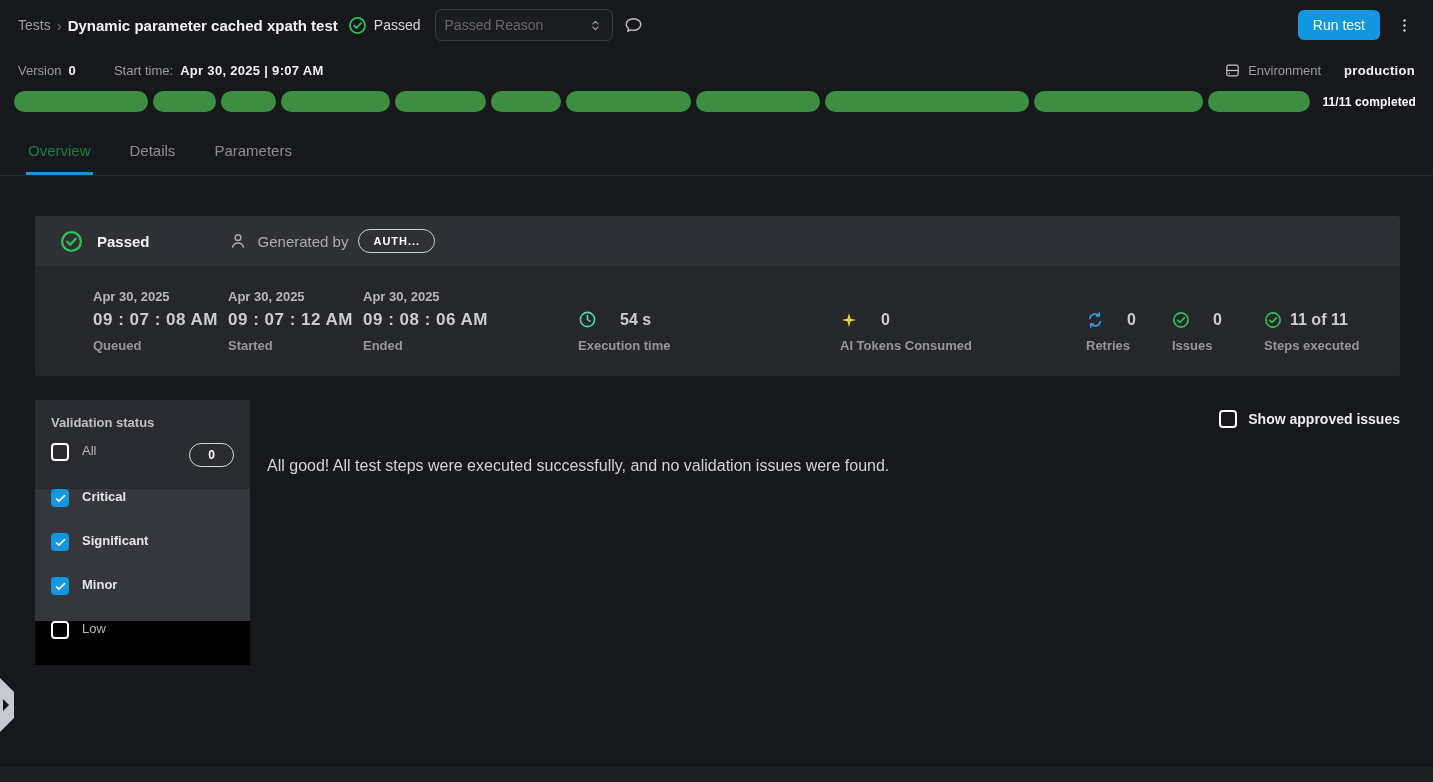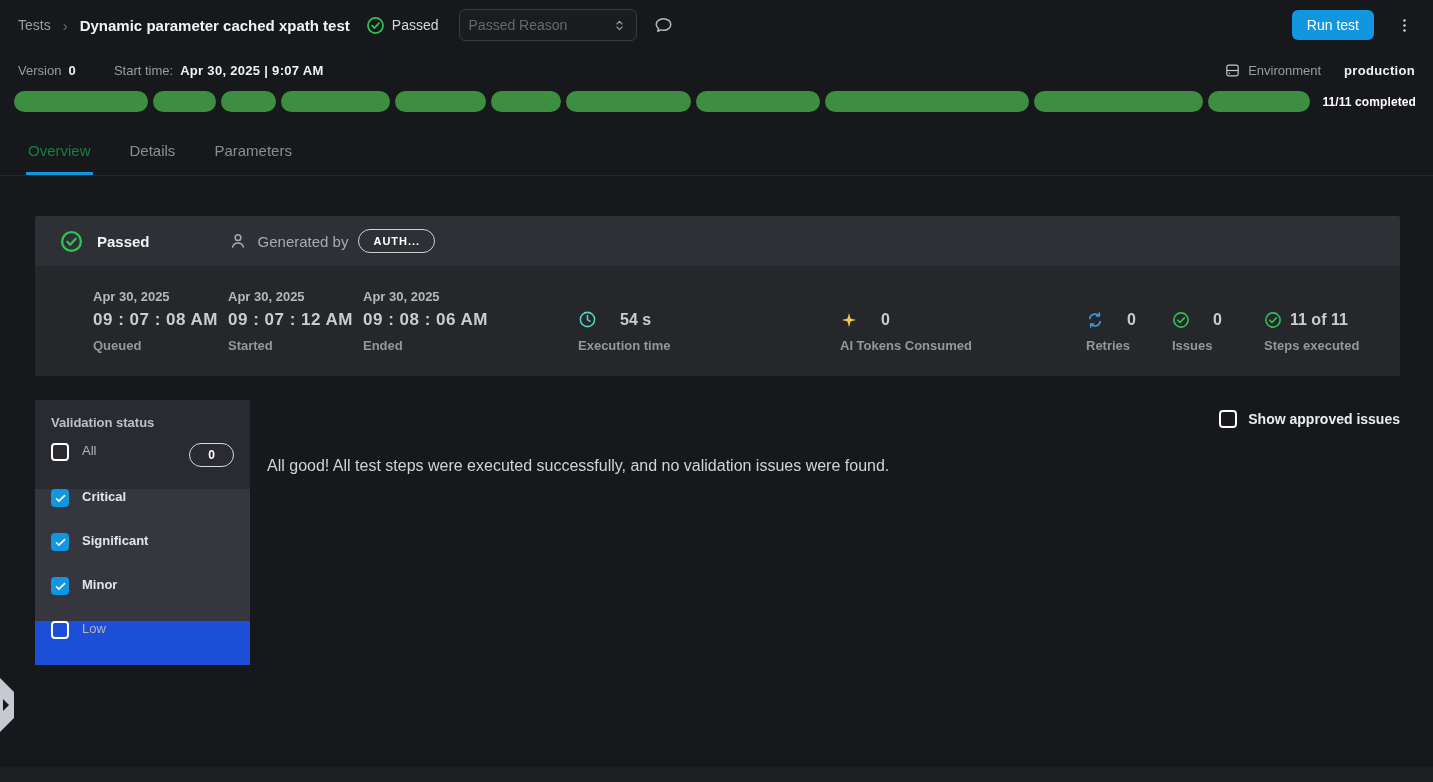--- a/index.html
+++ b/index.html
@@ -7,21 +7,21 @@
   body {
     background: #17181b;
     font-family: "Liberation Sans", sans-serif;
     color: #eceded;
     position: relative;
     overflow: hidden;
   }
   svg { display: block; }
 
   
-  .topbar { display: flex; align-items: center; height: 50px; padding: 0 18px; gap: 10px; }
+  .topbar { display: flex; align-items: center; height: 50px; padding: 0 18px; gap: 4px; }
   .crumb { color: #9b9ca1; font-size: 14px; cursor: pointer; }
   .crumb-sep { color: #6e6f75; font-size: 15px; margin: 0 2px; }
   .page-title { color: #f2f3f4; font-size: 15px; font-weight: 700; margin-right: 6px; }
   .status-chip { display: flex; align-items: center; gap: 7px; margin-right: 10px; }
   .status-chip span { color: #d6d7d9; font-size: 14px; font-weight: 500; }
   .fr-select {
     width: 178px; height: 32px; border: 1px solid #3a3b41; border-radius: 6px;
     display: flex; align-items: center; justify-content: space-between;
     padding: 0 9px; cursor: pointer; background: #1b1c20;
   }
@@ -79,21 +79,21 @@
   .stat-steps  { margin-left: 30px;  width: 130px; }
   .stat-steps .stat-top { gap: 8px; }
 
   
   .issues-section { display: flex; margin-top: 24px; padding: 0 33px 0 35px; position: relative; }
   .filter-panel { width: 215px; background: #2a2b31; }
   .panel-heading { padding: 15px 16px 13px; font-size: 13px; font-weight: 700; color: #bfc0c4; }
   .f-row { height: 44px; display: flex; align-items: flex-start; padding: 0 16px; gap: 13px; cursor: pointer; }
   .f-row.tall { height: 46px; }
   .f-row.hl { background: #36373e; }
-  .f-row.low-bg { background: #1d4ed8; }
+  .f-row.low-bg { background: #000000; }
   .f-label { font-size: 13px; color: #b4b5b9; }
   .f-row.hl .f-label { color: #e4e5e7; font-weight: 700; }
   .cbox {
     width: 18px; height: 18px; border: 2px solid #fff; border-radius: 4px;
     flex: 0 0 auto; display: flex; align-items: center; justify-content: center; background: transparent;
   }
   .cbox svg { visibility: hidden; }
   .cbox.checked { background: #1396e0; border-color: #1396e0; }
   .cbox.checked svg { visibility: visible; }
   .count-pill {

